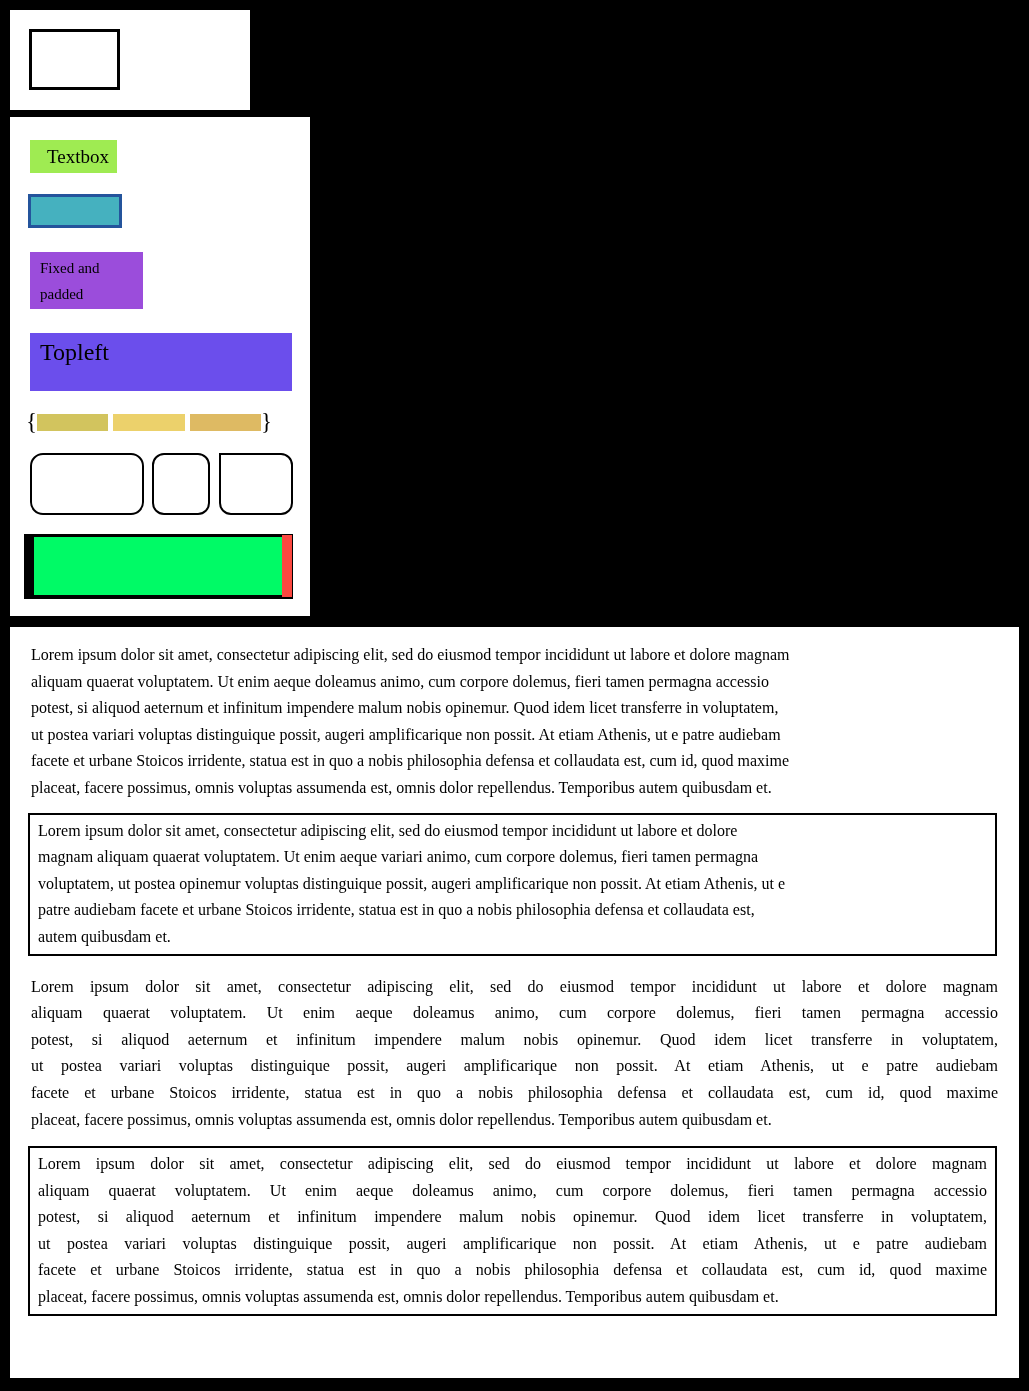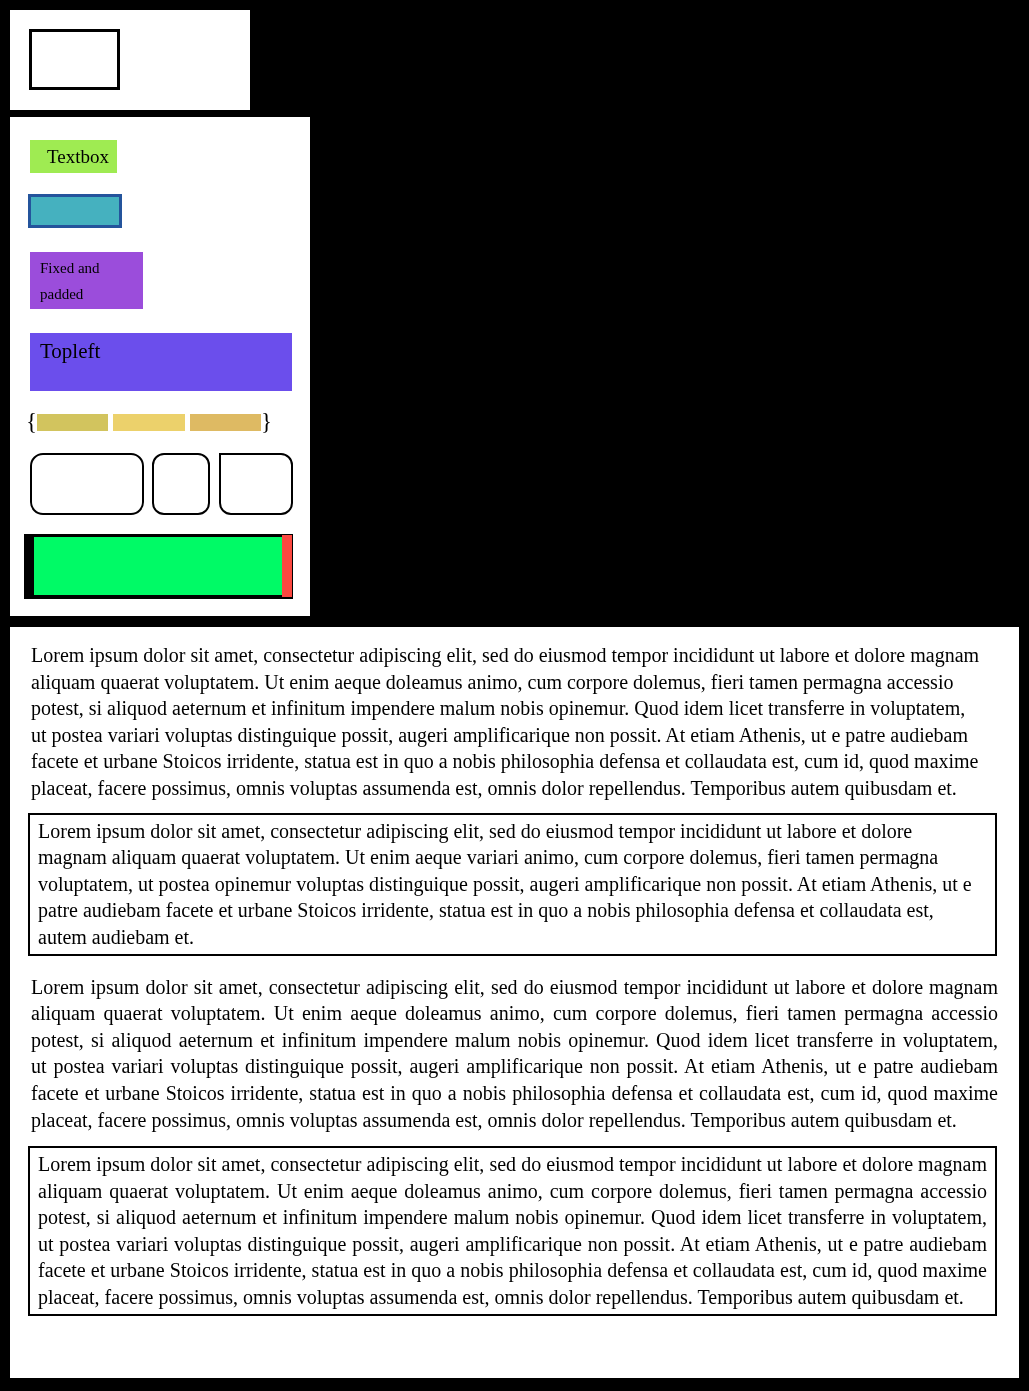--- a/index.html
+++ b/index.html
@@ -6,38 +6,38 @@
   body{width:1029px;height:1391px;position:relative;font-family:"Liberation Serif",serif;color:#000;}
   .panel{position:absolute;background:#fff;}
   #top-panel{left:10px;top:10px;width:240px;height:100px;}
   .framed-rect{position:absolute;left:19px;top:19px;width:91px;height:61px;border:3px solid #000;box-sizing:border-box;background:#fff;}
 
   #widget-panel{left:10px;top:117px;width:300px;height:499px;}
   #widget-panel>div, #widget-panel>span{position:absolute;box-sizing:border-box;}
   .textbox-chip{left:20px;top:23px;width:87px;height:33px;display:flex;align-items:center;padding-left:9px;font-size:19px;justify-content:center;}
   .teal-box{left:18px;top:77px;width:94px;height:34px;border:3px solid;}
   .fixed-box{left:20px;top:135px;width:113px;height:57px;padding:3px 0 0 10px;font-size:15px;line-height:26px;}
-  .topleft-box{left:20px;top:216px;width:262px;height:58px;padding:6px 0 0 10px;font-size:21px;}
+  .topleft-box{left:20px;top:216px;width:262px;height:58px;padding:6px 0 0 10px;font-size:24px;}
   .brace{top:291px;font-size:23px;line-height:28px;}
   .brace-open{left:16px;}
   .brace-close{left:251px;}
   .tan{top:297px;height:17px;}
   .tan-1{left:27px;width:71px;}
   .tan-2{left:103px;width:72px;}
   .tan-3{left:180px;width:71px;}
   .rrect{top:336px;height:62px;border:2px solid #000;background:#fff;}
   .rrect-1{left:20px;width:114px;border-radius:13px;}
   .rrect-2{left:142px;width:58px;border-radius:12px;}
   .rrect-3{left:209px;width:74px;border-radius:12px;border-top-left-radius:0;}
   .bar-track{left:14px;top:417px;width:269px;height:65px;}
   .bar-track>div{position:absolute;}
   .bar-fill{left:10px;top:3px;width:251px;height:58px;}
   .bar-tip{right:1px;top:1px;width:10px;height:62px;}
 
-  #text-panel{left:10px;top:627px;width:1009px;height:751px;box-sizing:border-box;padding:15px 21px 0 21px;font-size:20px;}
+  #text-panel{left:10px;top:627px;width:1009px;height:751px;box-sizing:border-box;padding:15px 21px 0 21px;font-size:16px;}
   .para{line-height:26.6px;}
   .para .pline{line-height:26.6px;}
   .ragged .pline{white-space:nowrap;overflow:visible;}
   .justify .pline{text-align:justify;text-align-last:justify;}
   .justify .pline:last-child{text-align:left;text-align-last:left;}
   .boxed{border:2px solid #000;margin-left:-3px;width:969px;box-sizing:border-box;padding:3px 8px;}
   .mt-box2{margin-top:11px;}
   .mt-para3{margin-top:18px;}
   .mt-box4{margin-top:13px;}
 </style>
@@ -76,21 +76,21 @@
       <div class="pline">potest, si aliquod aeternum et infinitum impendere malum nobis opinemur. Quod idem licet transferre in voluptatem,</div>
       <div class="pline">ut postea variari voluptas distinguique possit, augeri amplificarique non possit. At etiam Athenis, ut e patre audiebam</div>
       <div class="pline">facete et urbane Stoicos irridente, statua est in quo a nobis philosophia defensa et collaudata est, cum id, quod maxime</div>
       <div class="pline">placeat, facere possimus, omnis voluptas assumenda est, omnis dolor repellendus. Temporibus autem quibusdam et.</div>
     </div>
   <div class="para ragged boxed mt-box2">
       <div class="pline">Lorem ipsum dolor sit amet, consectetur adipiscing elit, sed do eiusmod tempor incididunt ut labore et dolore</div>
       <div class="pline">magnam aliquam quaerat voluptatem. Ut enim aeque variari animo, cum corpore dolemus, fieri tamen permagna</div>
       <div class="pline">voluptatem, ut postea opinemur voluptas distinguique possit, augeri amplificarique non possit. At etiam Athenis, ut e</div>
       <div class="pline">patre audiebam facete et urbane Stoicos irridente, statua est in quo a nobis philosophia defensa et collaudata est,</div>
-      <div class="pline">autem audiebam et.</div>
+      <div class="pline">autem quibusdam et.</div>
     </div>
   <div class="para justify mt-para3">
       <div class="pline">Lorem ipsum dolor sit amet, consectetur adipiscing elit, sed do eiusmod tempor incididunt ut labore et dolore magnam</div>
       <div class="pline">aliquam quaerat voluptatem. Ut enim aeque doleamus animo, cum corpore dolemus, fieri tamen permagna accessio</div>
       <div class="pline">potest, si aliquod aeternum et infinitum impendere malum nobis opinemur. Quod idem licet transferre in voluptatem,</div>
       <div class="pline">ut postea variari voluptas distinguique possit, augeri amplificarique non possit. At etiam Athenis, ut e patre audiebam</div>
       <div class="pline">facete et urbane Stoicos irridente, statua est in quo a nobis philosophia defensa et collaudata est, cum id, quod maxime</div>
       <div class="pline">placeat, facere possimus, omnis voluptas assumenda est, omnis dolor repellendus. Temporibus autem quibusdam et.</div>
     </div>
   <div class="para justify boxed mt-box4">

